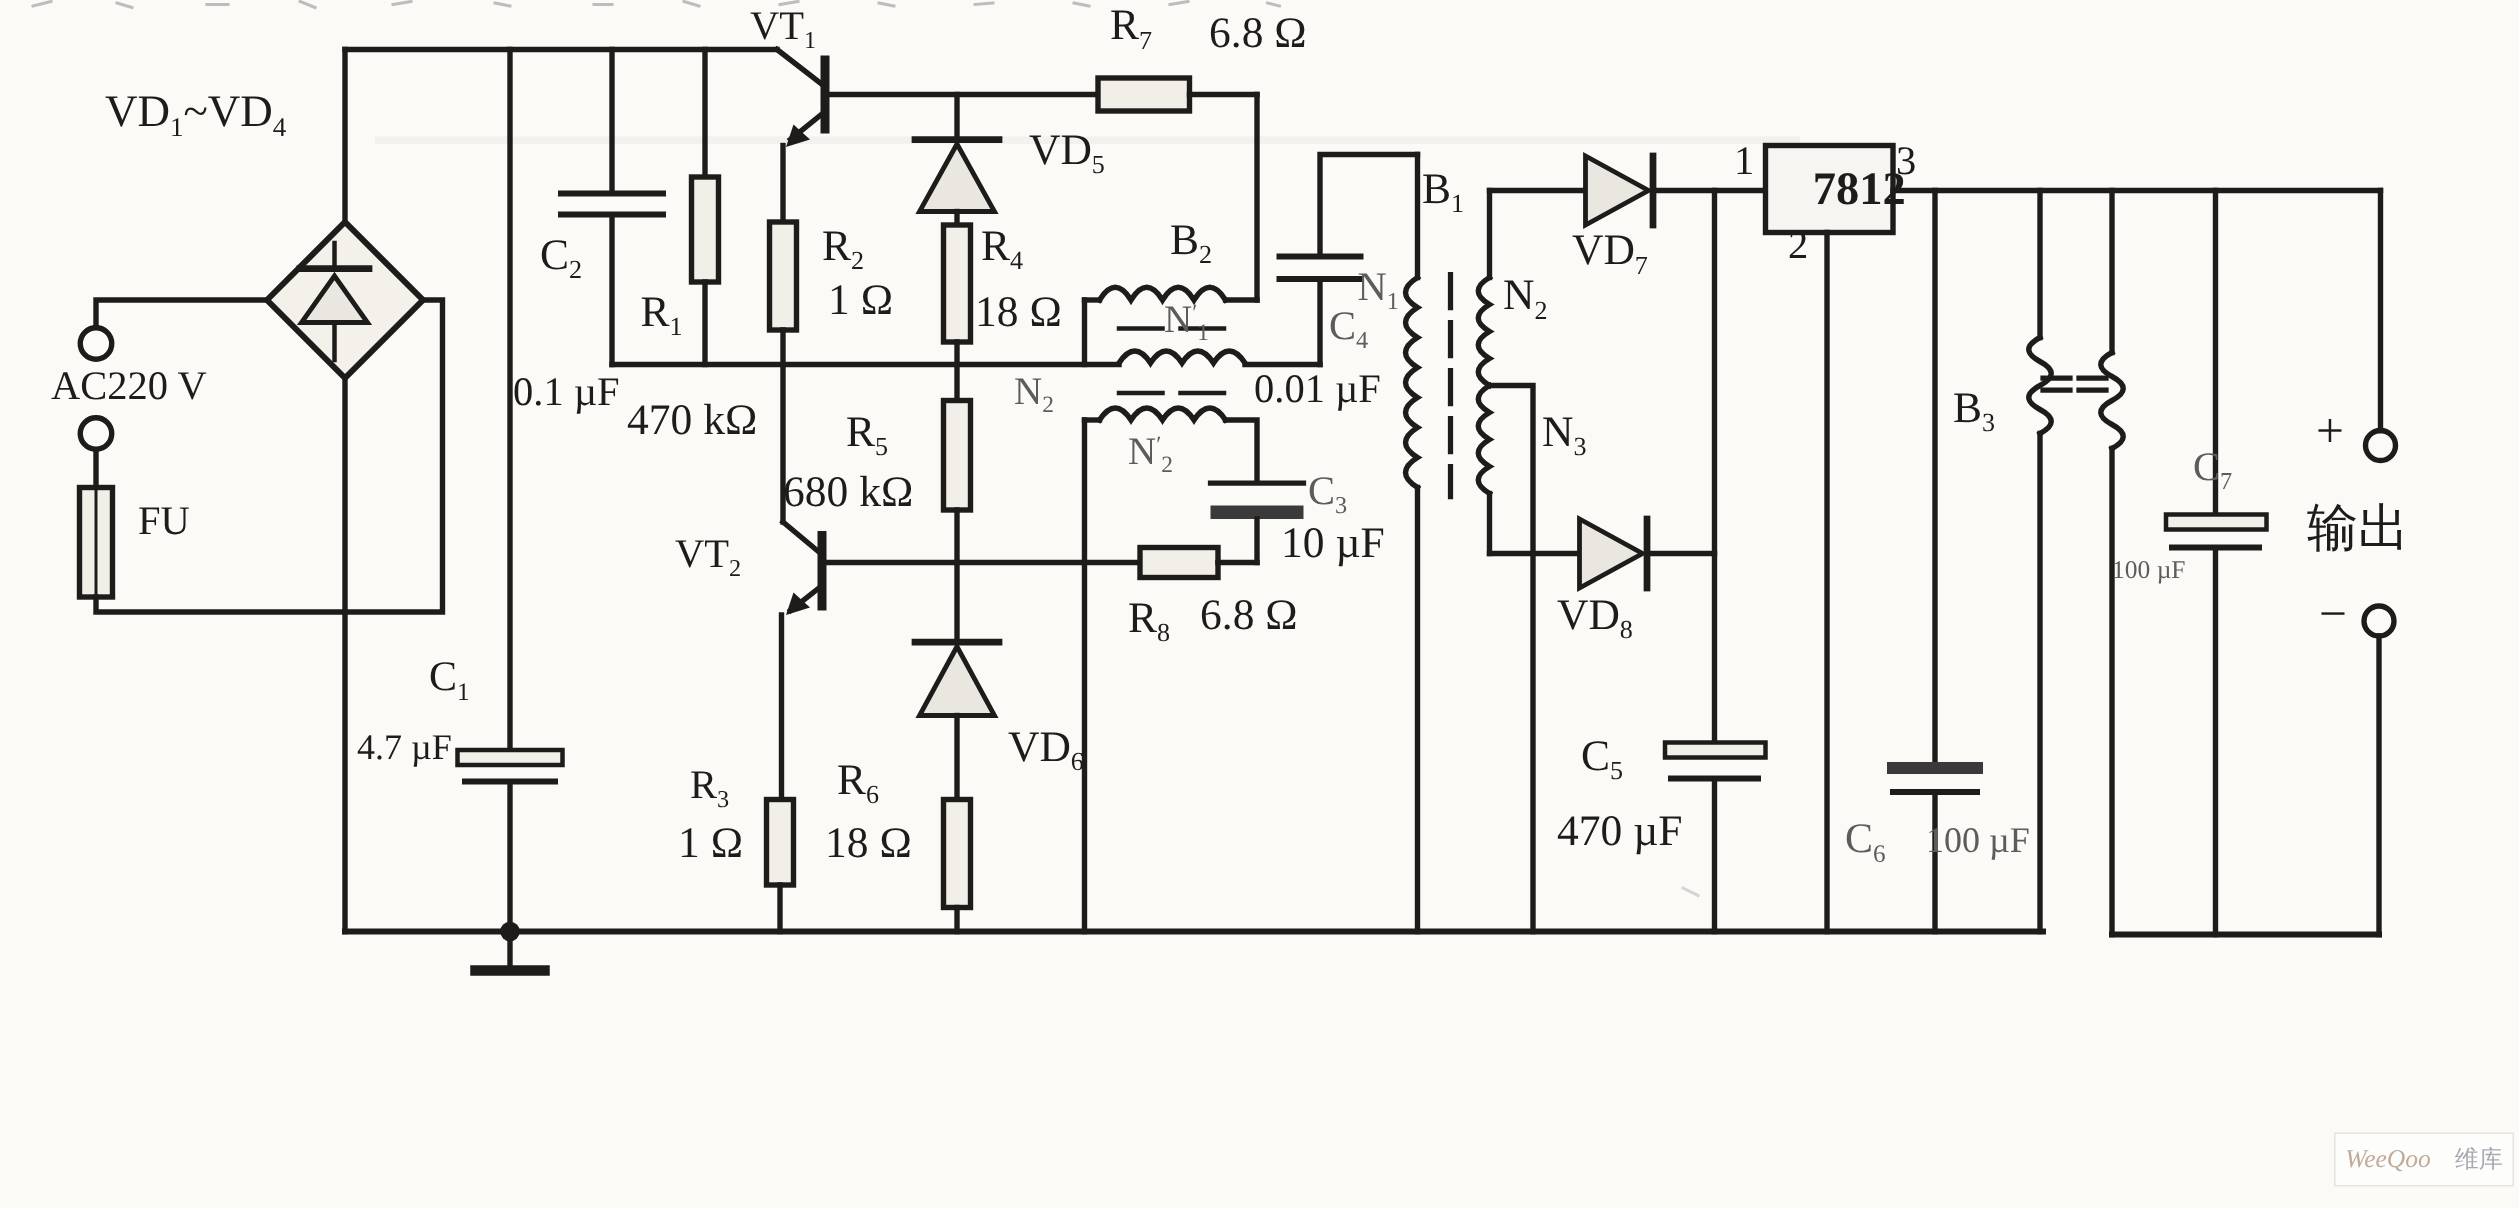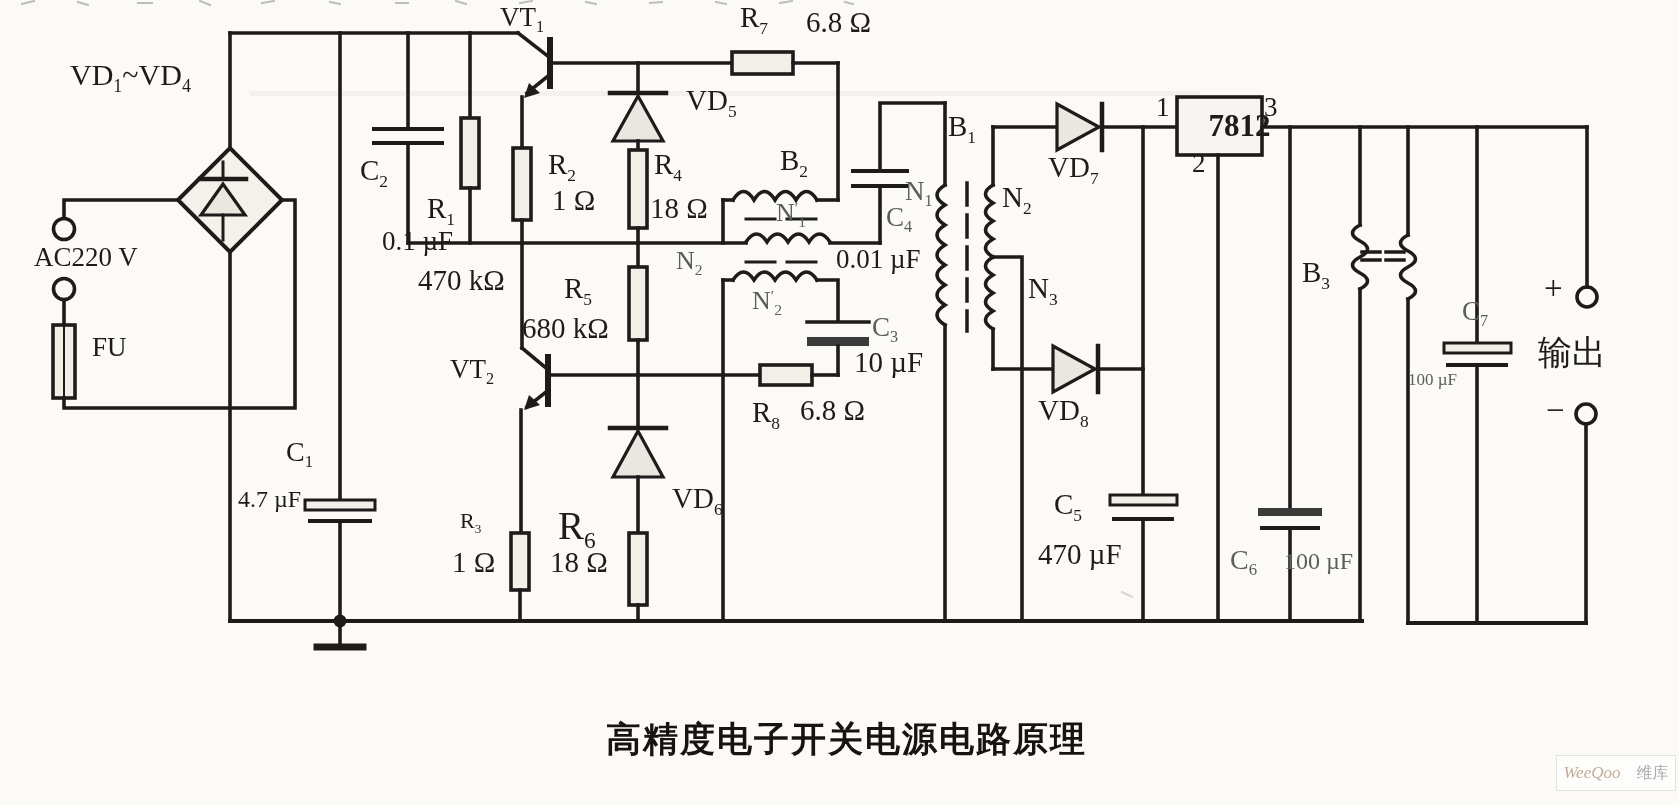--- a/index.html
+++ b/index.html
@@ -239,38 +239,38 @@
     <circle cx="1586" cy="414" r="10"></circle>
     <path d="M1586,424 V623"></path>
   </g>
 </svg>
 
 <div id="labels-layer">
       <div class="lbl" style="left: 70px; top: 60px; font-size: 30px;"><span>VD</span><span class="sub">1</span><span>~VD</span><span class="sub">4</span></div>
       <div class="lbl" style="left: 34px; top: 244px; font-size: 27px;"><span>AC220 V</span></div>
       <div class="lbl" style="left: 92px; top: 334px; font-size: 27px;"><span>FU</span></div>
       <div class="lbl" style="left: 360px; top: 156px; font-size: 29px;"><span>C</span><span class="sub">2</span></div>
-      <div class="lbl" style="left: 342px; top: 228px; font-size: 27px; margin-left: 40px;"><span>0.1 µF</span></div>
+      <div class="lbl" style="left: 342px; top: 248px; font-size: 27px;"><span>0.1 µF</span></div>
       <div class="lbl" style="left: 427px; top: 194px; font-size: 29px;"><span>R</span><span class="sub">1</span></div>
       <div class="lbl" style="left: 418px; top: 266px; font-size: 29px;"><span>470 kΩ</span></div>
       <div class="lbl" style="left: 500px; top: 4px; font-size: 27px;"><span>VT</span><span class="sub">1</span></div>
       <div class="lbl" style="left: 548px; top: 150px; font-size: 29px;"><span>R</span><span class="sub">2</span></div>
       <div class="lbl" style="left: 552px; top: 186px; font-size: 29px;"><span>1 Ω</span></div>
       <div class="lbl" style="left: 686px; top: 86px; font-size: 29px;"><span>VD</span><span class="sub">5</span></div>
       <div class="lbl" style="left: 654px; top: 150px; font-size: 29px;"><span>R</span><span class="sub">4</span></div>
       <div class="lbl" style="left: 650px; top: 194px; font-size: 29px;"><span>18 Ω</span></div>
       <div class="lbl" style="left: 564px; top: 274px; font-size: 29px;"><span>R</span><span class="sub">5</span></div>
       <div class="lbl" style="left: 522px; top: 314px; font-size: 29px;"><span>680 kΩ</span></div>
       <div class="lbl" style="left: 450px; top: 356px; font-size: 27px;"><span>VT</span><span class="sub">2</span></div>
-      <div class="lbl" style="left: 460px; top: 510px; font-size: 22px;"><span>R</span><span class="sub">3</span></div>
+      <div class="lbl" style="left: 460px; top: 510px; font-size: 27px;"><span>R</span><span class="sub">3</span></div>
       <div class="lbl" style="left: 452px; top: 548px; font-size: 29px;"><span>1 Ω</span></div>
       <div class="lbl" style="left: 286px; top: 438px; font-size: 28px;"><span>C</span><span class="sub">1</span></div>
       <div class="lbl" style="left: 238px; top: 487px; font-size: 24px;"><span>4.7 µF</span></div>
       <div class="lbl" style="left: 648px; top: 484px; font-size: 29px; margin-left: 24px;"><span>VD</span><span class="sub">6</span></div>
-      <div class="lbl" style="left: 558px; top: 506px; font-size: 39px; font-family: Liberation Serif, serif;"><span>R</span><span class="sub">6</span></div>
+      <div class="lbl" style="left: 558px; top: 506px; font-size: 29px; font-family: Liberation Serif, serif;"><span>R</span><span class="sub">6</span></div>
       <div class="lbl" style="left: 550px; top: 548px; font-size: 29px;"><span>18 Ω</span></div>
       <div class="lbl" style="left: 740px; top: 3px; font-size: 29px;"><span>R</span><span class="sub">7</span></div>
       <div class="lbl" style="left: 806px; top: 8px; font-size: 29px;"><span>6.8 Ω</span></div>
       <div class="lbl" style="left: 780px; top: 146px; font-size: 29px;"><span>B</span><span class="sub">2</span></div>
       <div class="lbl light" style="left: 776px; top: 200px; font-size: 26px;"><span>N</span><span class="sup">′</span><span class="sub">1</span></div>
       <div class="lbl light" style="left: 676px; top: 248px; font-size: 26px;"><span>N</span><span class="sub">2</span></div>
       <div class="lbl light" style="left: 752px; top: 288px; font-size: 26px;"><span>N</span><span class="sup">′</span><span class="sub">2</span></div>
       <div class="lbl light" style="left: 886px; top: 204px; font-size: 27px;"><span>C</span><span class="sub">4</span></div>
       <div class="lbl" style="left: 836px; top: 246px; font-size: 27px;"><span>0.01 µF</span></div>
       <div class="lbl light" style="left: 872px; top: 314px; font-size: 27px;"><span>C</span><span class="sub">3</span></div>
@@ -293,20 +293,19 @@
       <div class="lbl" style="left: 1302px; top: 258px; font-size: 29px;"><span>B</span><span class="sub">3</span></div>
       <div class="lbl light" style="left: 1462px; top: 298px; font-size: 27px;"><span>C</span><span class="sub">7</span></div>
       <div class="lbl light" style="left: 1408px; top: 371px; font-size: 17px;"><span>100 µF</span></div>
       <div class="lbl" style="left: 1544px; top: 272px; font-size: 33px;"><span>+</span></div>
       <div class="lbl" style="left: 1546px; top: 394px; font-size: 33px;"><span>−</span></div>
       <div class="lbl" style="left: 1538px; top: 336px; font-size: 34px;"><span>输出</span></div>
     </div>
 
 <div class="ic-text">7812</div>
 
-<div class="title">高精度电子开关电源电路原理</div>
 
 <div class="watermark">
   <span class="wm-brand">WeeQoo</span>
       <span class="wm-suffix">维库</span>
 </div>
 
 </div>
 
 </body></html>

